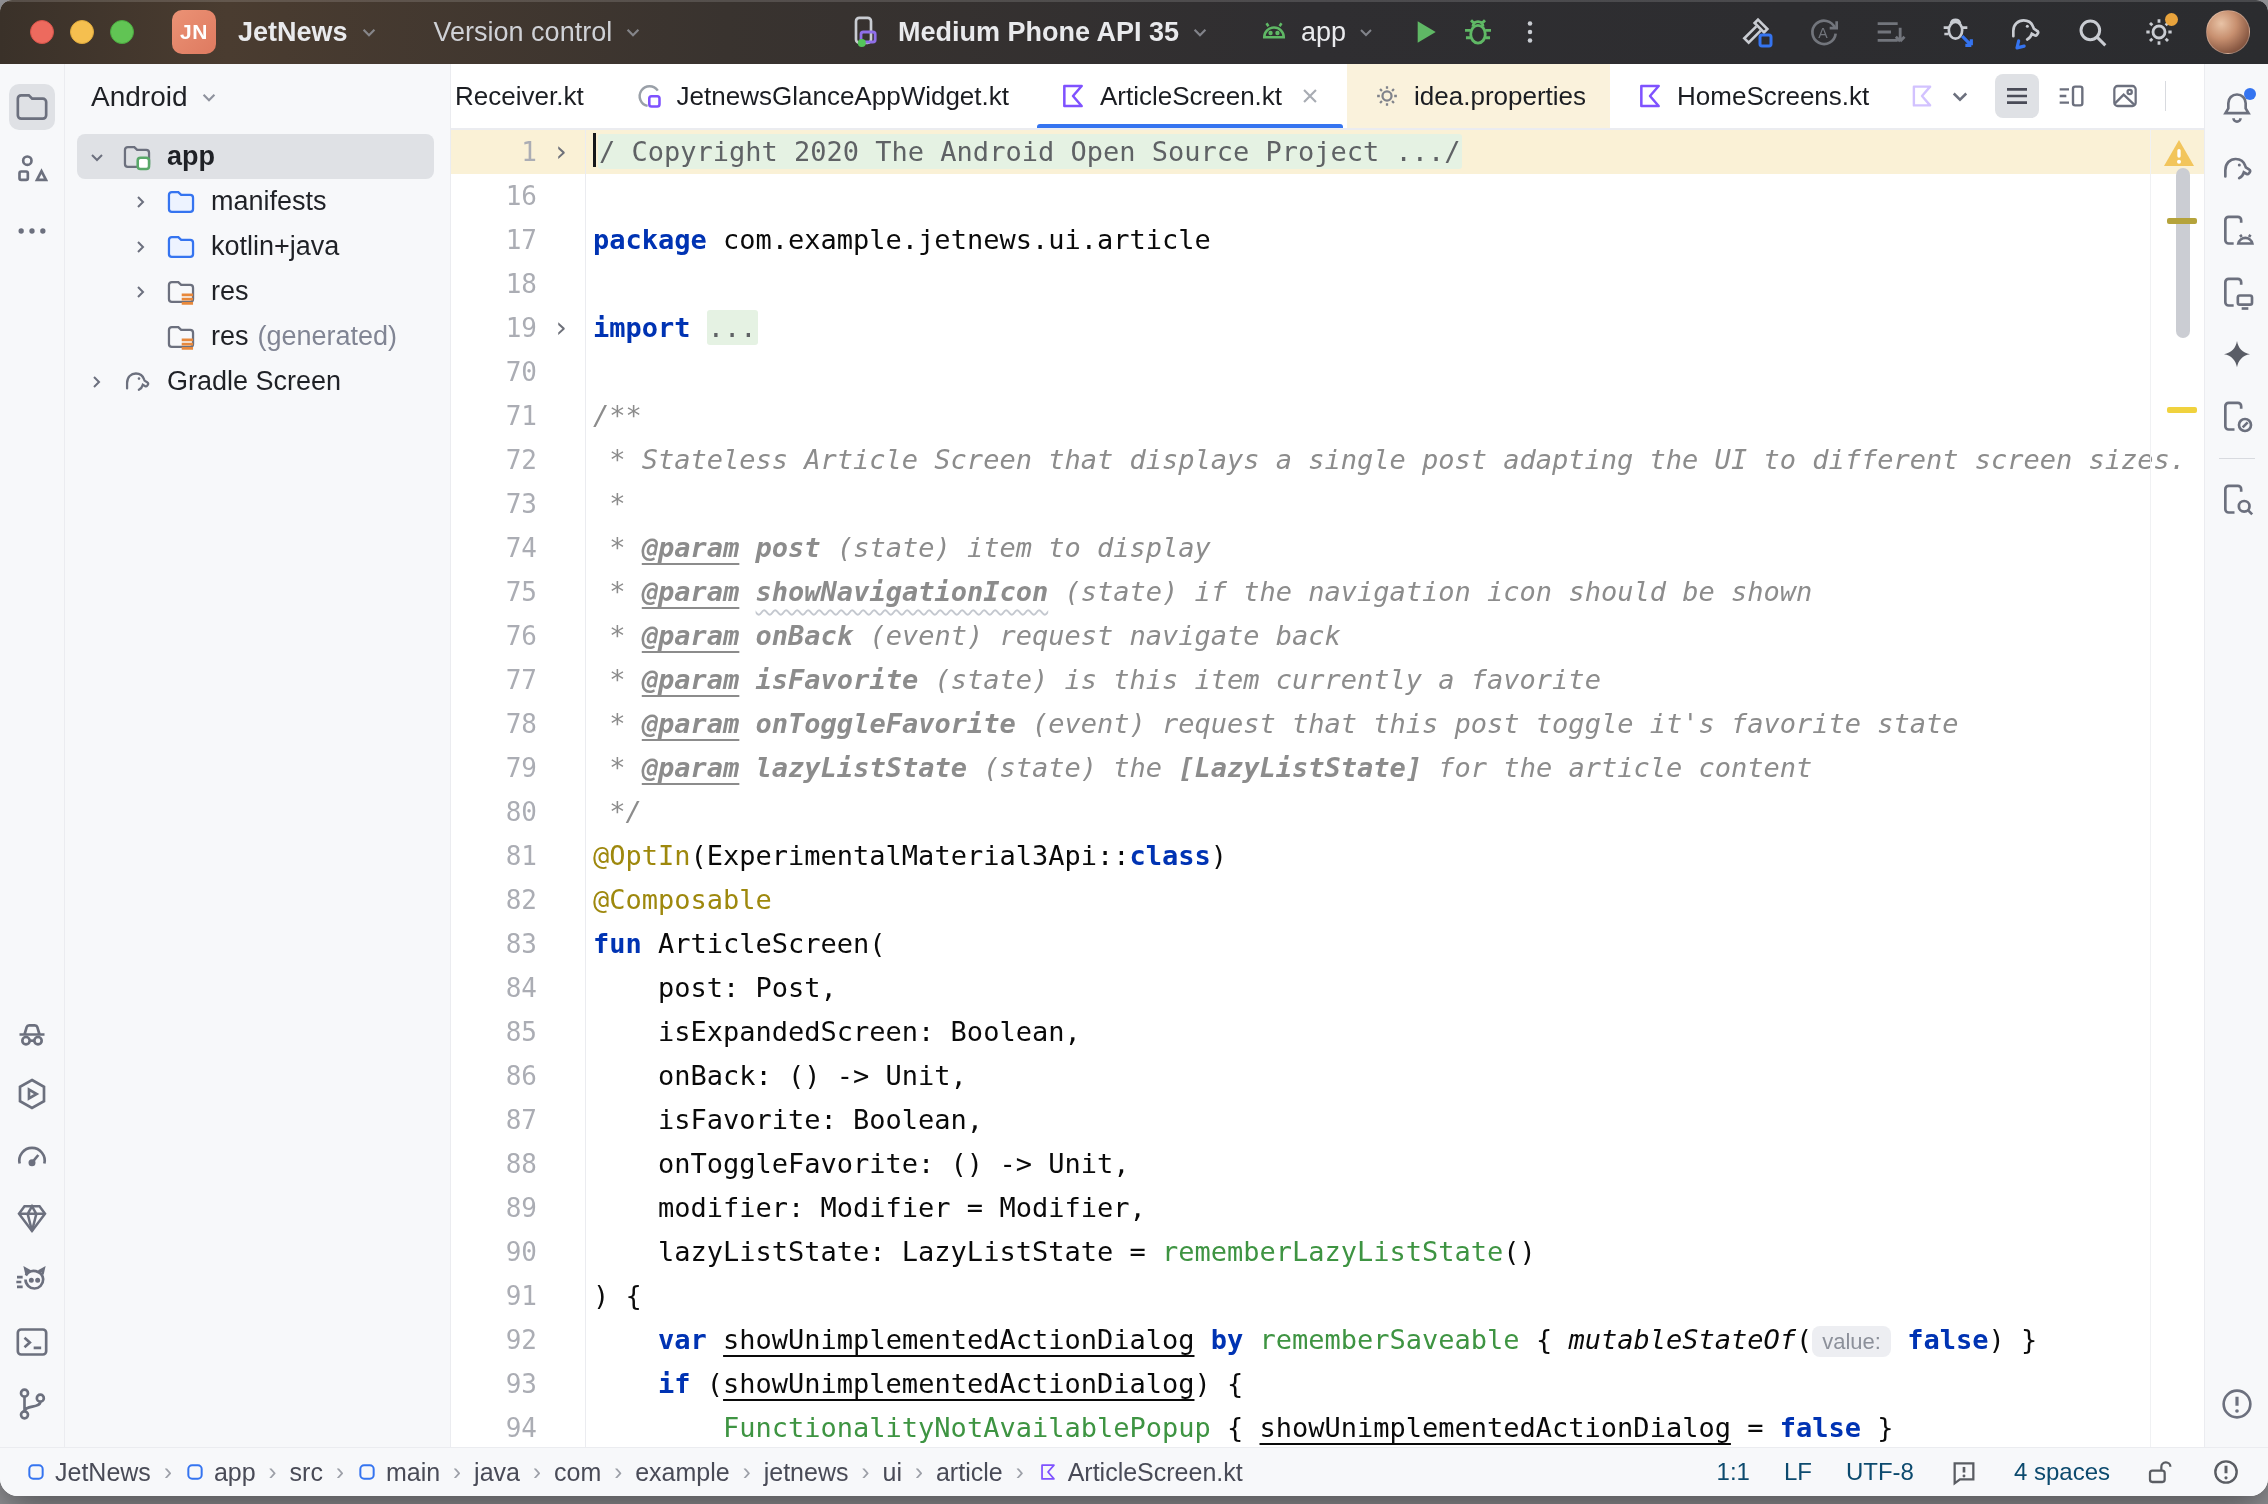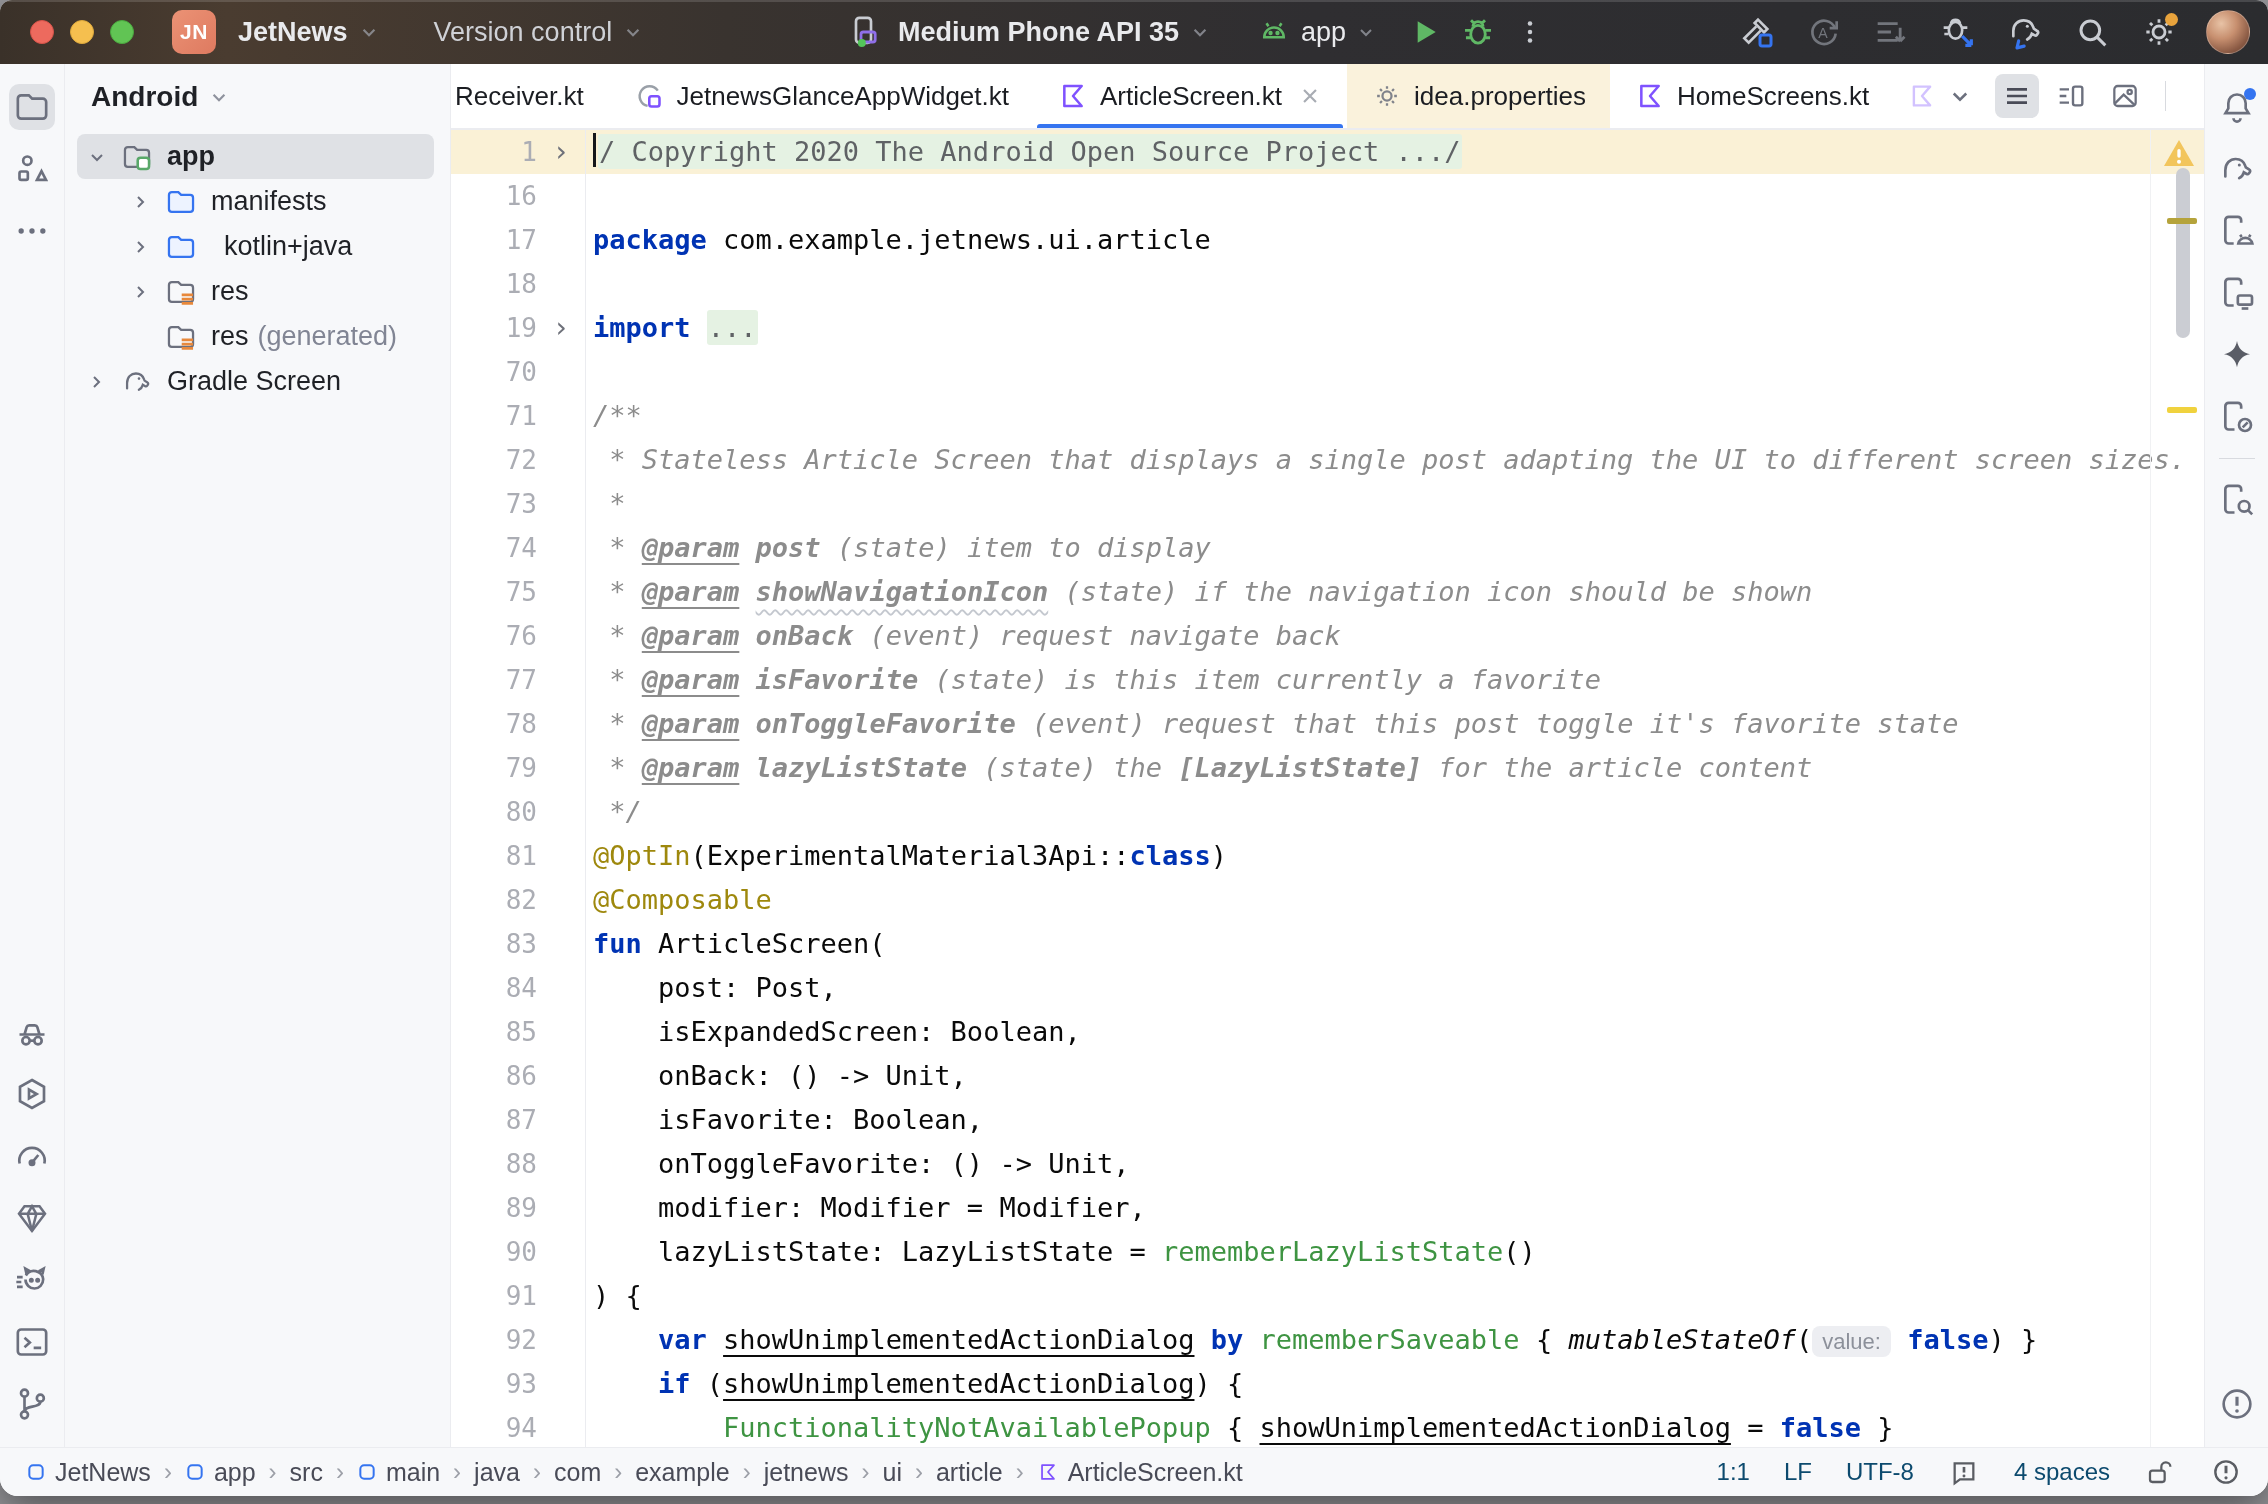--- a/index.html
+++ b/index.html
@@ -28,21 +28,21 @@
   .strip{width:65px;background:#F7F8FA;display:flex;flex-direction:column;align-items:center;padding:12px 0}
   .strip.left{border-right:1px solid #EBECF0}
   .strip.right{width:64px;border-left:1px solid #EBECF0}
   .stripbtn{width:46px;height:46px;border-radius:10px;display:flex;align-items:center;justify-content:center;margin:8px 0;position:relative}
   .stripbtn.sel{background:#DFE1E5}
   .strip .spacer{flex:1}
   .strip hr{width:36px;border:none;border-top:1px solid #D8DADF;margin:10px 0}
   .blue-dot{position:absolute;top:4px;right:4px;width:12px;height:12px;border-radius:50%;background:#3574F0}
   
   .panel{width:386px;background:#F7F8FA;border-right:1px solid #EBECF0;padding-top:0}
-  .panel-header{height:66px;display:flex;align-items:center;padding-left:26px;color:#1F2126;font-size:28px;font-weight:700}
+  .panel-header{height:66px;display:flex;align-items:center;padding-left:26px;color:#1F2126;font-size:28px;font-weight:400}
   .tree{padding:4px 8px 0 0}
   .trow{height:45px;display:flex;align-items:center;border-radius:8px;margin:0 8px 0 12px;color:#1F2126;font-size:27px;white-space:nowrap}
   .trow.sel{background:#DFE1E5}
   .trow .tchev{width:40px;display:flex;justify-content:center;flex:0 0 auto;color:#6E717A}
   .trow .ticon{width:40px;display:flex;justify-content:center;flex:0 0 auto}
   .trow .suffix{color:#818594;margin-left:9px}
   .ind1{padding-left:44px}
   
   .editor-zone{flex:1;display:flex;flex-direction:column;min-width:0;position:relative;background:#fff}
   .tabbar{height:66px;border-bottom:2px solid #EBECF0;display:flex;align-items:stretch;background:#fff;overflow:hidden}
@@ -335,21 +335,21 @@
           <span class="tchev">
               <svg class="ic" width="24" height="24" viewBox="0 0 24 24" fill="none" stroke="#6C707E" stroke-width="2">
                 <path d="M9 7l5 5-5 5"></path>
               </svg>
             </span>
           <span class="ticon">
               <svg class="ic" width="34" height="34" viewBox="0 0 24 24" fill="#EDF3FF">
                 <path d="M3.5 7a2 2 0 0 1 2-2h4.6l2 2h6.4a2 2 0 0 1 2 2v8a2 2 0 0 1-2 2h-13a2 2 0 0 1-2-2z" stroke="#3574F0" stroke-width="1.6"></path>
               </svg>
             </span>
-          <span style="margin-left:23px">kotlin+java</span>
+          <span style="margin-left:10px">kotlin+java</span>
         </div>
         <div class="trow ind1">
           <span class="tchev">
               <svg class="ic" width="24" height="24" viewBox="0 0 24 24" fill="none" stroke="#6C707E" stroke-width="2">
                 <path d="M9 7l5 5-5 5"></path>
               </svg>
             </span>
           <span class="ticon">
               <svg class="ic" width="34" height="34" viewBox="0 0 24 24" fill="none">
                 <path d="M3.5 7a2 2 0 0 1 2-2h4.6l2 2h6.4a2 2 0 0 1 2 2v8a2 2 0 0 1-2 2h-13a2 2 0 0 1-2-2z" stroke="#6C707E" stroke-width="1.6"></path>

